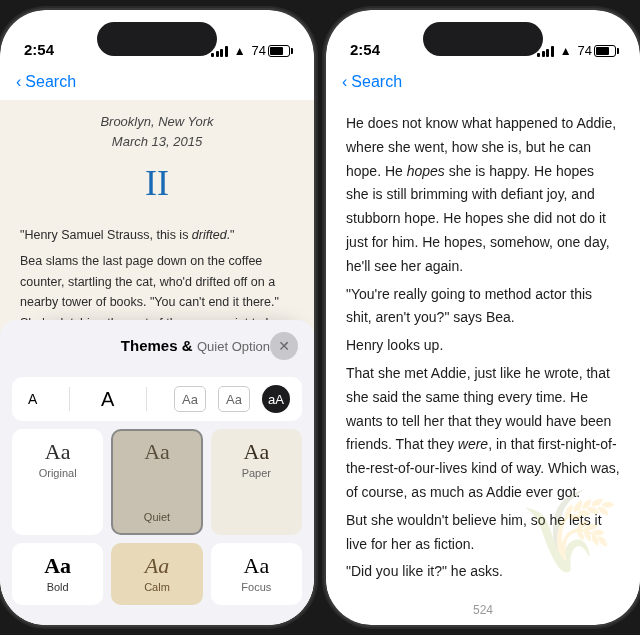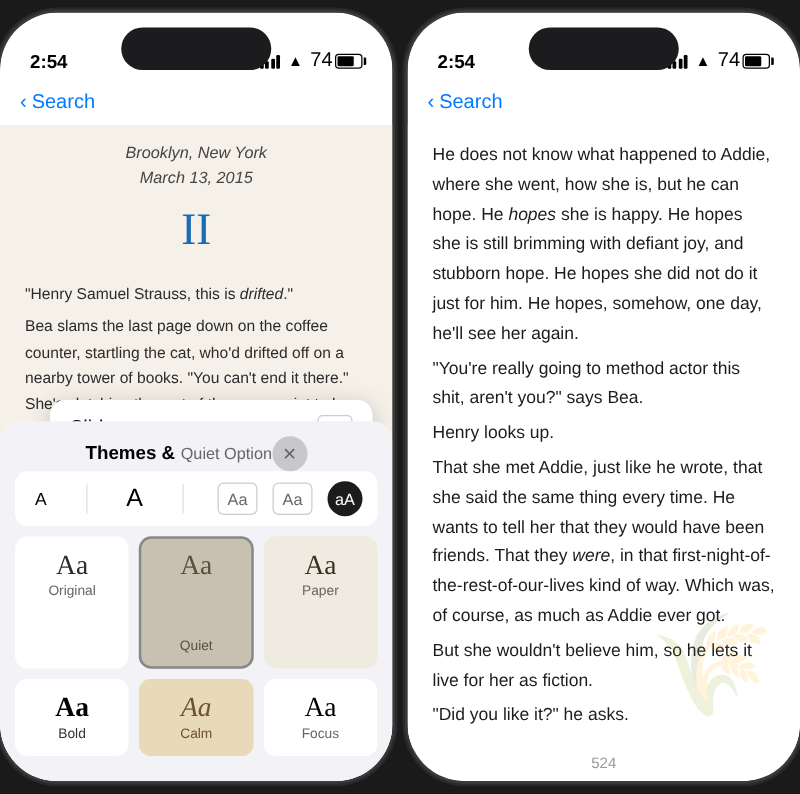--- a/index.html
+++ b/index.html
@@ -198,22 +198,22 @@
       right: 0;
       background: #f2f2f7;
       border-radius: 16px 16px 0 0;
       padding: 12px 12px 20px;
       z-index: 60;
     }
 
     .themes-header {
       display: flex;
       align-items: center;
-      justify-content: center;
-      margin-bottom: 0;
+      justify-content: flex-end;
+      margin-bottom: 17px;
       padding: 0 4px;
     }
 
     .themes-title {
       font-size: 15px;
       font-weight: 600;
       color: #000;
     }
 
     .themes-subtitle {
@@ -402,21 +402,21 @@
     .signal-bars span:nth-child(4) { height: 11px; }
 
     .wifi-icon {
       font-size: 12px;
     }
 
     .battery {
       display: flex;
       align-items: center;
       gap: 2px;
-      font-size: 16px;
+      font-size: 13px;
     }
     .battery-body {
       width: 22px;
       height: 12px;
       border: 1.5px solid #000;
       border-radius: 3px;
       position: relative;
       display: flex;
       align-items: center;
       padding: 1px;

